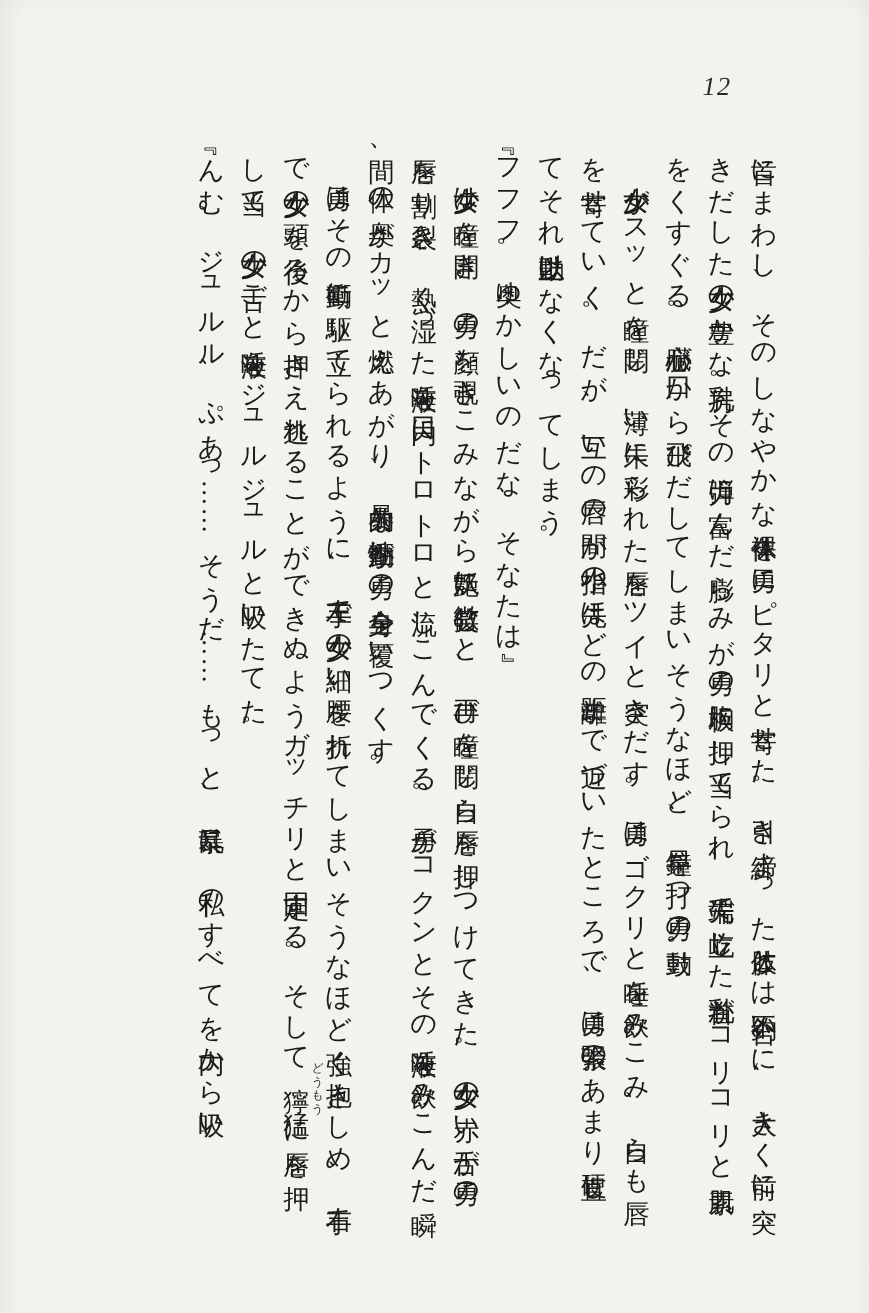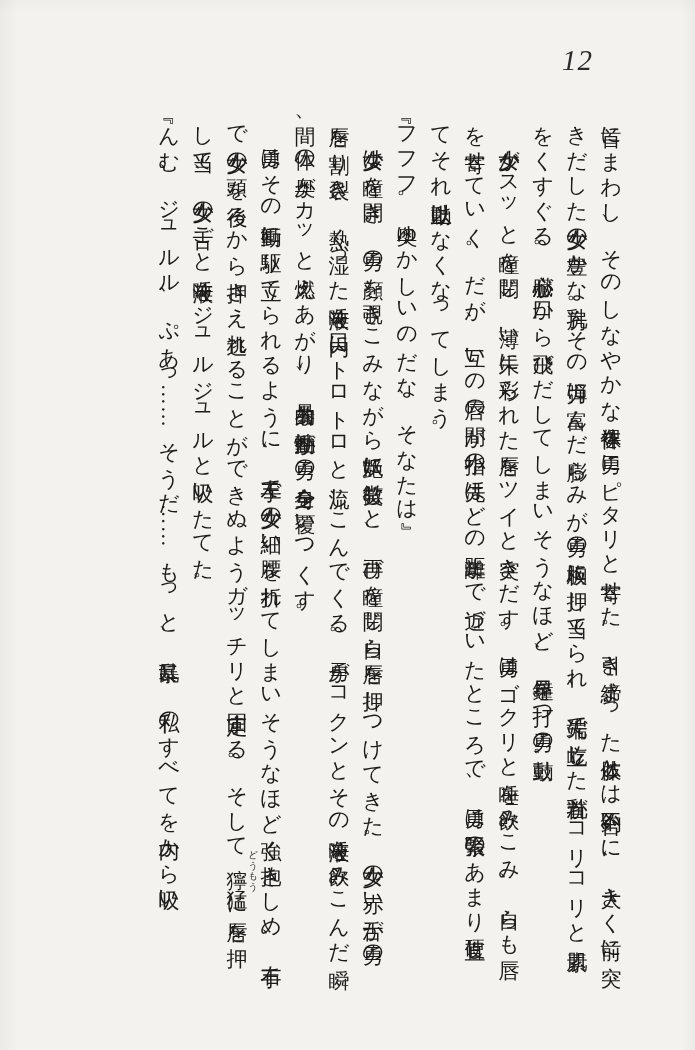--- a/index.html
+++ b/index.html
@@ -18,24 +18,24 @@
     position: absolute;
     inset: 0;
     background:
       linear-gradient(90deg, rgba(0,0,0,0.035) 0, rgba(0,0,0,0) 18px),
       linear-gradient(270deg, rgba(0,0,0,0.03) 0, rgba(0,0,0,0) 14px),
       linear-gradient(180deg, rgba(0,0,0,0.02) 0, rgba(0,0,0,0) 12px),
       #f3f2ee;
   }
   .page-number {
     position: absolute;
-    top: 44px;
+    top: 57px;
     left: 562px;
     font-style: italic;
-    font-size: 29px;
+    font-size: 21px;
     letter-spacing: 1px;
     color: #2b2b2b;
   }
   .text-block {
     position: absolute;
     top: 111px;
     right: 67px;
     height: 845px;
     width: 600px;
     -webkit-writing-mode: vertical-rl;

